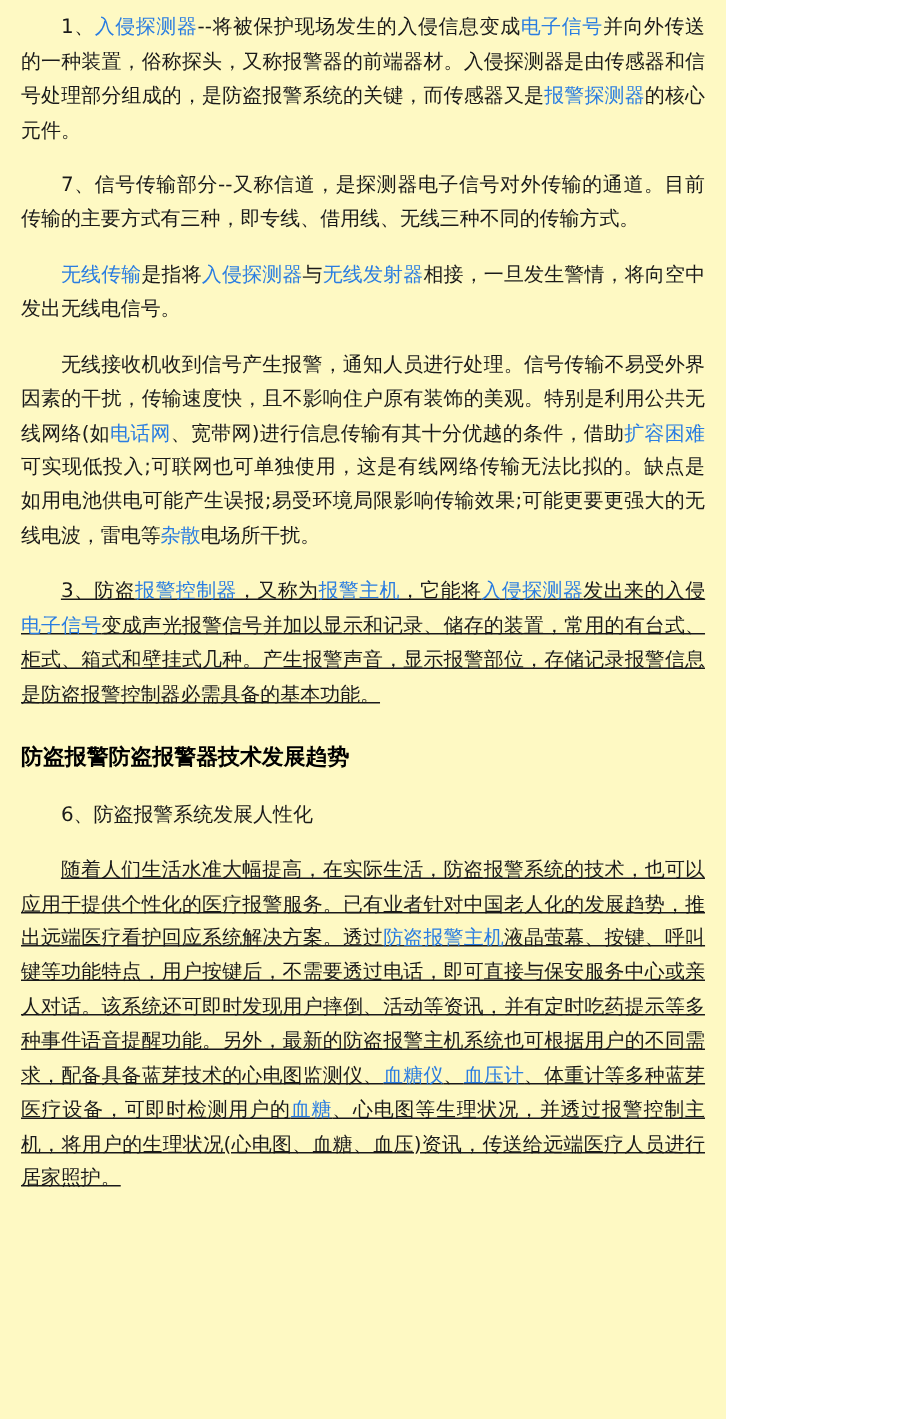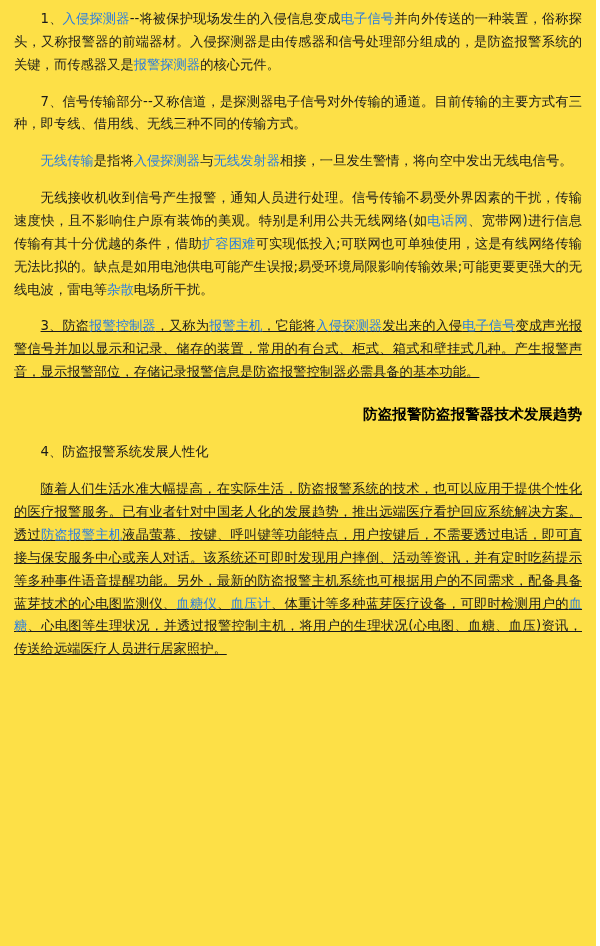--- a/index.html
+++ b/index.html
@@ -7,25 +7,25 @@
     padding: 0;
     background: #ffffff;
   }
   body {
     width: 600px;
     min-height: 946px;
     font-family: "DejaVu Sans", "Liberation Sans", sans-serif;
     color: #1a1a1a;
   }
   .page {
-    width: 596px;
+    width: 484px;
     min-height: 946px;
     box-sizing: border-box;
     padding: 8px 14px 10px 14px;
-    background: #fde047;
+    background: #fef9c3;
   }
   p.para {
     margin: 0 0 14px 0;
     font-size: 13.3px;
     line-height: 1.72;
     text-align: justify;
     text-justify: inter-ideograph;
     text-indent: 2em;
     color: #1a1a1a;
     word-break: break-all;
@@ -34,21 +34,20 @@
     margin-bottom: 0;
     text-decoration: underline;
   }
   h2.section-heading {
     margin: 18px 0 16px 0;
     font-size: 14.6px;
     font-weight: bold;
     line-height: 1.6;
     color: #000000;
     text-indent: 0;
-    text-align: right;
   }
   a.link {
     color: #2a7de1;
     text-decoration: none;
     cursor: pointer;
   }
   .seg {
     white-space: normal;
   }
 </style>
@@ -57,17 +56,17 @@
 
 <div class="page">
   <div id="body-top">
       <p class="para"><span class="seg">1、</span><a class="link" href="#">入侵探测器</a><span class="seg">--将被保护现场发生的入侵信息变成</span><a class="link" href="#">电子信号</a><span class="seg">并向外传送的一种装置，俗称探头，又称报警器的前端器材。入侵探测器是由传感器和信号处理部分组成的，是防盗报警系统的关键，而传感器又是</span><a class="link" href="#">报警探测器</a><span class="seg">的核心元件。</span></p>
       <p class="para"><span class="seg">7、信号传输部分--又称信道，是探测器电子信号对外传输的通道。目前传输的主要方式有三种，即专线、借用线、无线三种不同的传输方式。</span></p>
       <p class="para"><a class="link" href="#">无线传输</a><span class="seg">是指将</span><a class="link" href="#">入侵探测器</a><span class="seg">与</span><a class="link" href="#">无线发射器</a><span class="seg">相接，一旦发生警情，将向空中发出无线电信号。</span></p>
       <p class="para"><span class="seg">无线接收机收到信号产生报警，通知人员进行处理。信号传输不易受外界因素的干扰，传输速度快，且不影响住户原有装饰的美观。特别是利用公共无线网络(如</span><a class="link" href="#">电话网</a><span class="seg">、宽带网)进行信息传输有其十分优越的条件，借助</span><a class="link" href="#">扩容困难</a><span class="seg">可实现低投入;可联网也可单独使用，这是有线网络传输无法比拟的。缺点是如用电池供电可能产生误报;易受环境局限影响传输效果;可能更要更强大的无线电波，雷电等</span><a class="link" href="#">杂散</a><span class="seg">电场所干扰。</span></p>
       <p class="para"><span class="seg">3、防盗</span><a class="link" href="#">报警控制器</a><span class="seg">，又称为</span><a class="link" href="#">报警主机</a><span class="seg">，它能将</span><a class="link" href="#">入侵探测器</a><span class="seg">发出来的入侵</span><a class="link" href="#">电子信号</a><span class="seg">变成声光报警信号并加以显示和记录、储存的装置，常用的有台式、柜式、箱式和壁挂式几种。产生报警声音，显示报警部位，存储记录报警信息是防盗报警控制器必需具备的基本功能。</span></p>
     </div>
   <h2 class="section-heading">防盗报警防盗报警器技术发展趋势</h2>
-  <p class="para">4、防盗报警系统发展人性化</p>
+  <p class="para">6、防盗报警系统发展人性化</p>
   <div id="body-bottom">
       <p class="para"><span class="seg">随着人们生活水准大幅提高，在实际生活，防盗报警系统的技术，也可以应用于提供个性化的医疗报警服务。已有业者针对中国老人化的发展趋势，推出远端医疗看护回应系统解决方案。透过</span><a class="link" href="#">防盗报警主机</a><span class="seg">液晶萤幕、按键、呼叫键等功能特点，用户按键后，不需要透过电话，即可直接与保安服务中心或亲人对话。该系统还可即时发现用户摔倒、活动等资讯，并有定时吃药提示等多种事件语音提醒功能。另外，最新的防盗报警主机系统也可根据用户的不同需求，配备具备蓝芽技术的心电图监测仪、</span><a class="link" href="#">血糖仪</a><span class="seg">、</span><a class="link" href="#">血压计</a><span class="seg">、体重计等多种蓝芽医疗设备，可即时检测用户的</span><a class="link" href="#">血糖</a><span class="seg">、心电图等生理状况，并透过报警控制主机，将用户的生理状况(心电图、血糖、血压)资讯，传送给远端医疗人员进行居家照护。</span></p>
     </div>
 </div>
 
 </body></html>

